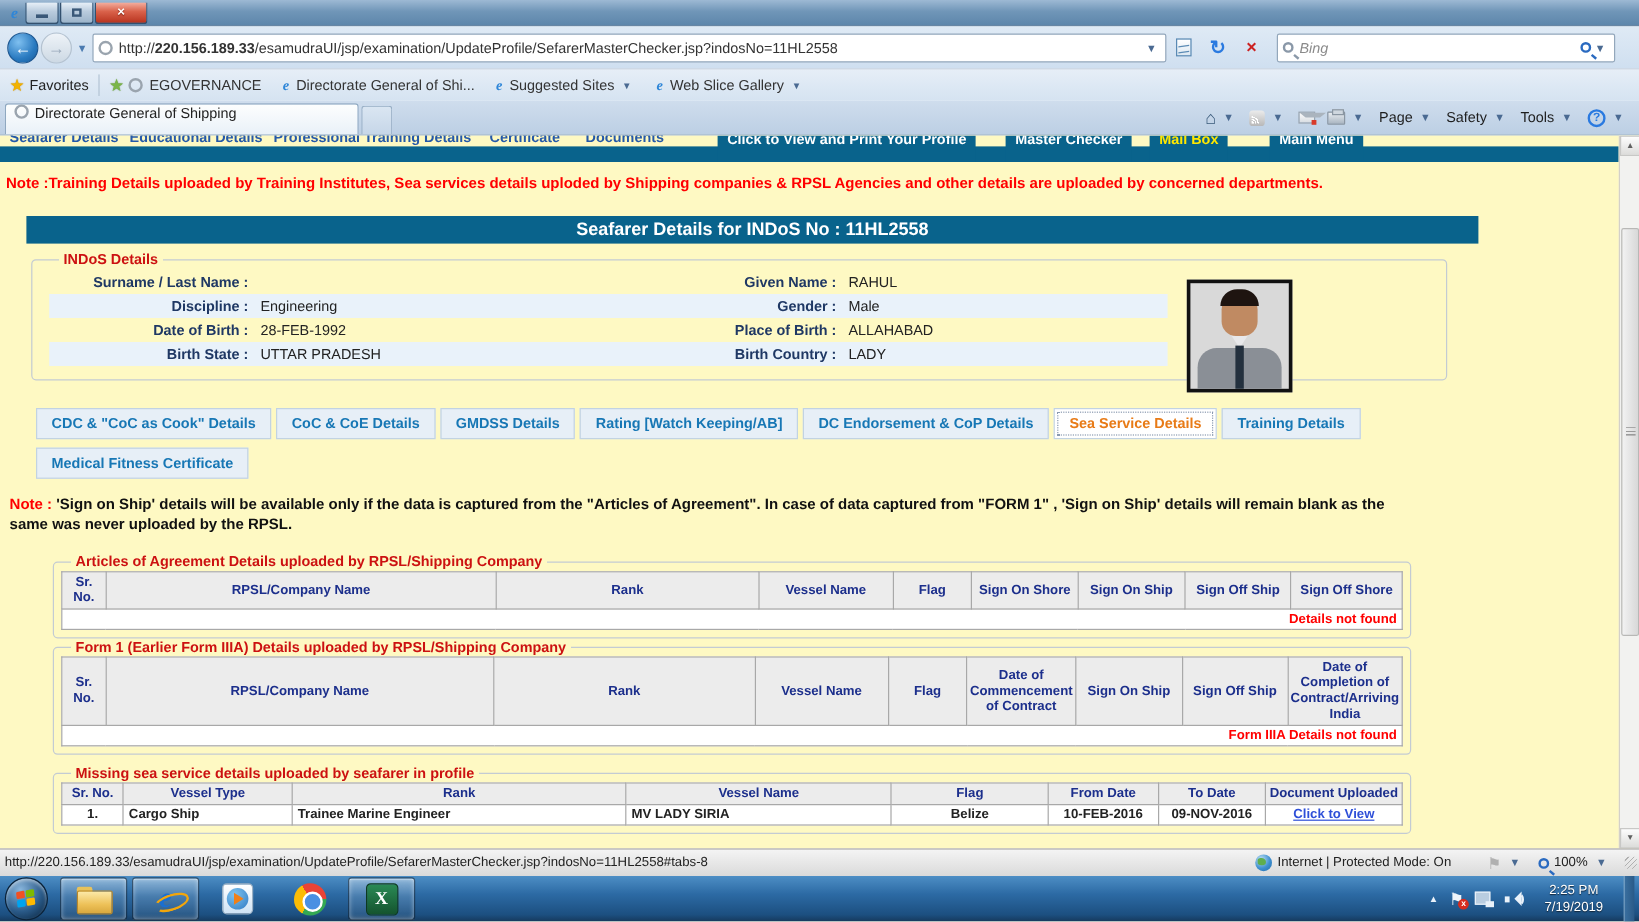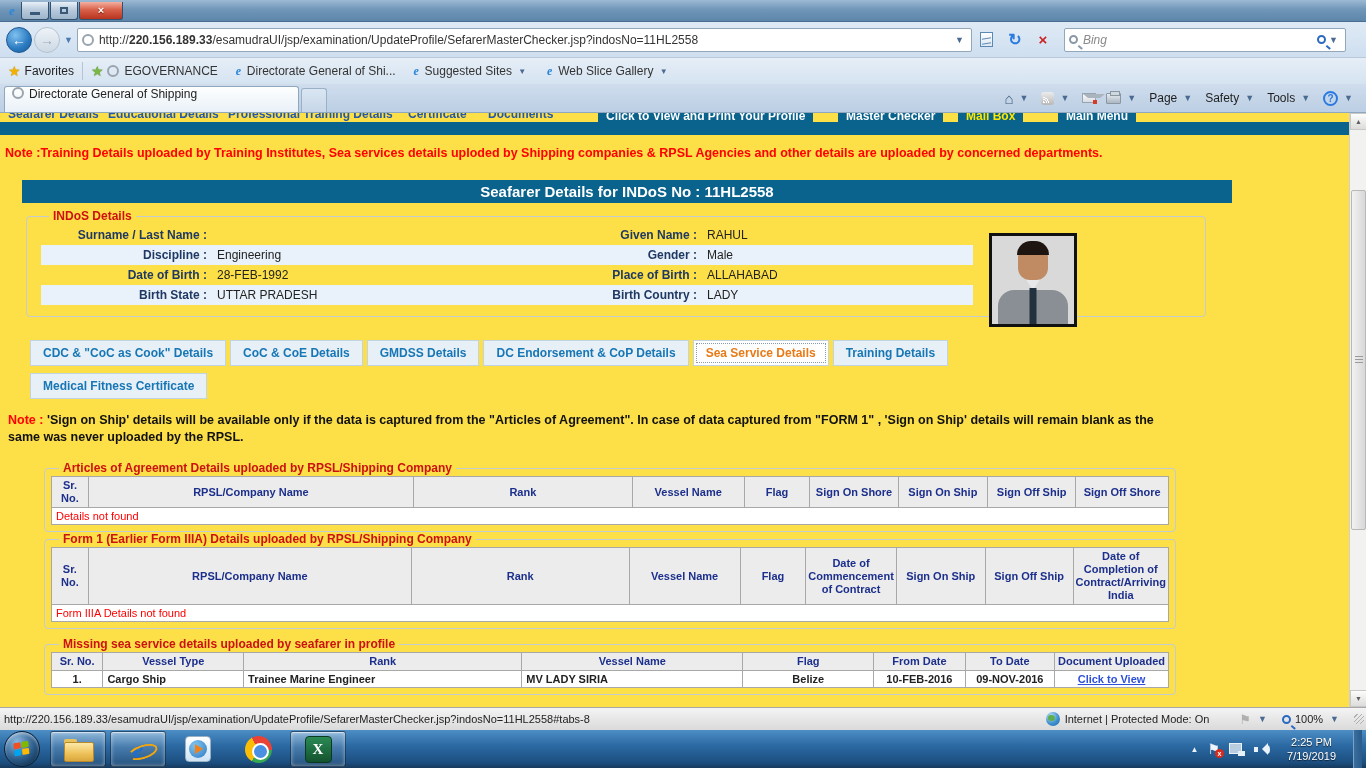--- a/index.html
+++ b/index.html
@@ -69,21 +69,21 @@
   .rss::after { content:""; position:absolute; left:2px; bottom:2px; width:7px; height:7px;
     background:radial-gradient(circle at 0 100%, #fff 0 2px, transparent 2px 3px, #fff 3px 4px, transparent 4px 5px, #fff 5px 6px, transparent 6px); }
   .mailic { width:14px; height:10px; background:linear-gradient(#fdfdfd,#d8dde2); border:1px solid #98a4b0; position:relative; }
   .mailic::after { content:""; position:absolute; left:0; top:0; border:5px solid transparent; border-top:4px solid #aab4be; width:12px; }
   .mailic i { position:absolute; right:-2px; bottom:-2px; width:4px; height:4px; background:#d83a2a; }
   .printic { width:15px; height:11px; background:linear-gradient(#e8ecf0,#aab6c2); border:1px solid #8a96a2; border-radius:1px; position:relative; }
   .printic::before { content:""; position:absolute; left:3px; top:-3px; width:8px; height:3px; background:#cfd7df; border:1px solid #8a96a2; }
   .helpic { width:15px; height:15px; border-radius:50%; border:2px solid #2a7ae0; color:#2a7ae0; font-size:10px; font-weight:bold; display:flex; align-items:center; justify-content:center; }
 
   
-  .content { position:absolute; top:113px; left:0; width:1366px; height:594px; background:#fde047; overflow:hidden; }
+  .content { position:absolute; top:113px; left:0; width:1366px; height:594px; background:#fef9c3; overflow:hidden; }
 
   .navstrip { position:absolute; top:0; left:0; width:1349px; height:22px; overflow:hidden; }
   .navblue { position:absolute; left:0; bottom:0; width:100%; height:13px; background:#09638c; }
   .nav-item { position:absolute; top:-6px; font-size:12px; font-weight:bold; color:#2458a8; white-space:nowrap; }
   .nav-item.hl { top:0; height:22px; background:#09638c; color:#fff; padding:2px 8px; overflow:hidden;margin-left:28px; }
   .nav-item.hl span { position:relative; top:-6px; display:inline-block; }
   .nav-item.yl span { color:#ffe800; }
 
   .rednote { position:absolute; top:33px; left:5px; font-size:12.5px; font-weight:bold; color:#ff0000; }
 
@@ -113,21 +113,21 @@
   .ptab.active { background:#fff; color:#e87b17; outline:1px dotted #8a9ab0; outline-offset:-4px; border-color:#c2d3e2;text-align:center; }
 
   .notepara { position:absolute; top:299px; left:8px; width:1180px; font-size:12.5px; font-weight:bold; color:#111; line-height:17px; }
   .notepara .nl { color:#ff0000; }
 
   .fs { position:absolute; left:44px; width:1132px; padding:1px 6px 6px; }
   .fs1 { top:348px; } .fs2 { top:419px; } .fs3 { top:524px; }
   .dtable { width:100%; border-collapse:collapse; border:1px solid #8a8a8a; background:#fff; }
   .dtable th { border:1px solid #a8a8a8; background:#ececec; font-size:11px; font-weight:bold; color:#1c2f8c; text-align:center; padding:2px 2px; line-height:13px; }
   .dtable td { border:1px solid #a8a8a8; font-size:11px; padding:2px 4px; }
-  .emptymsg { text-align:left; color:#ff0000; font-weight:normal; font-size:12px; height:17px; }
+  .emptymsg { text-align:right; color:#ff0000; font-weight:bold; font-size:12px; height:17px; }
   .fs3 td { font-weight:bold; color:#222; }
   .fs3 td.ctr { text-align:center; }
   .viewlink { color:#2e4fd8; text-decoration:underline; font-weight:bold; display:inline-block; width:100%; text-align:center; }
 
   .vscroll { position:absolute; right:0; top:0; width:17px; height:594px; background:#f2f2f0; border-left:1px solid #d4d0c8; }
   .sbtn { position:absolute; left:0; width:17px; height:17px; background:linear-gradient(#fdfdfd,#dcdcda); border:1px solid #c8c8c6; color:#606060; font-size:7px; text-align:center; line-height:15px; }
   .sbtn.up { top:0; } .sbtn.down { bottom:0; }
   .sthumb { position:absolute; left:1px; top:77px; width:15px; height:340px; background:linear-gradient(90deg,#f2f2f2,#d8d8d8); border:1px solid #b8b8b6; border-radius:2px; }
   .grip { position:absolute; left:3px; top:50%; width:8px; height:7px; margin-top:-4px;
     background:repeating-linear-gradient(#9a9a9a 0 1px, transparent 1px 3px); }
@@ -335,20 +335,21 @@
           <span class="head"></span>
           <span class="hair"></span>
       </div>
     </fieldset>
 
     <div class="tabs">
       <div class="tabline">
         <span class="ptab">CDC &amp; "CoC as Cook" Details</span>
         <span class="ptab">CoC &amp; CoE Details</span>
         <span class="ptab">GMDSS Details</span>
+        <span class="ptab">Rating [Watch Keeping/AB]</span>
         <span class="ptab">DC Endorsement &amp; CoP Details</span>
         <span class="ptab active">Sea Service Details</span>
         <span class="ptab">Training Details</span>
       </div>
       <div class="tabline second">
         <span class="ptab">Medical Fitness Certificate</span>
       </div>
     </div>
 
     <div class="notepara">

